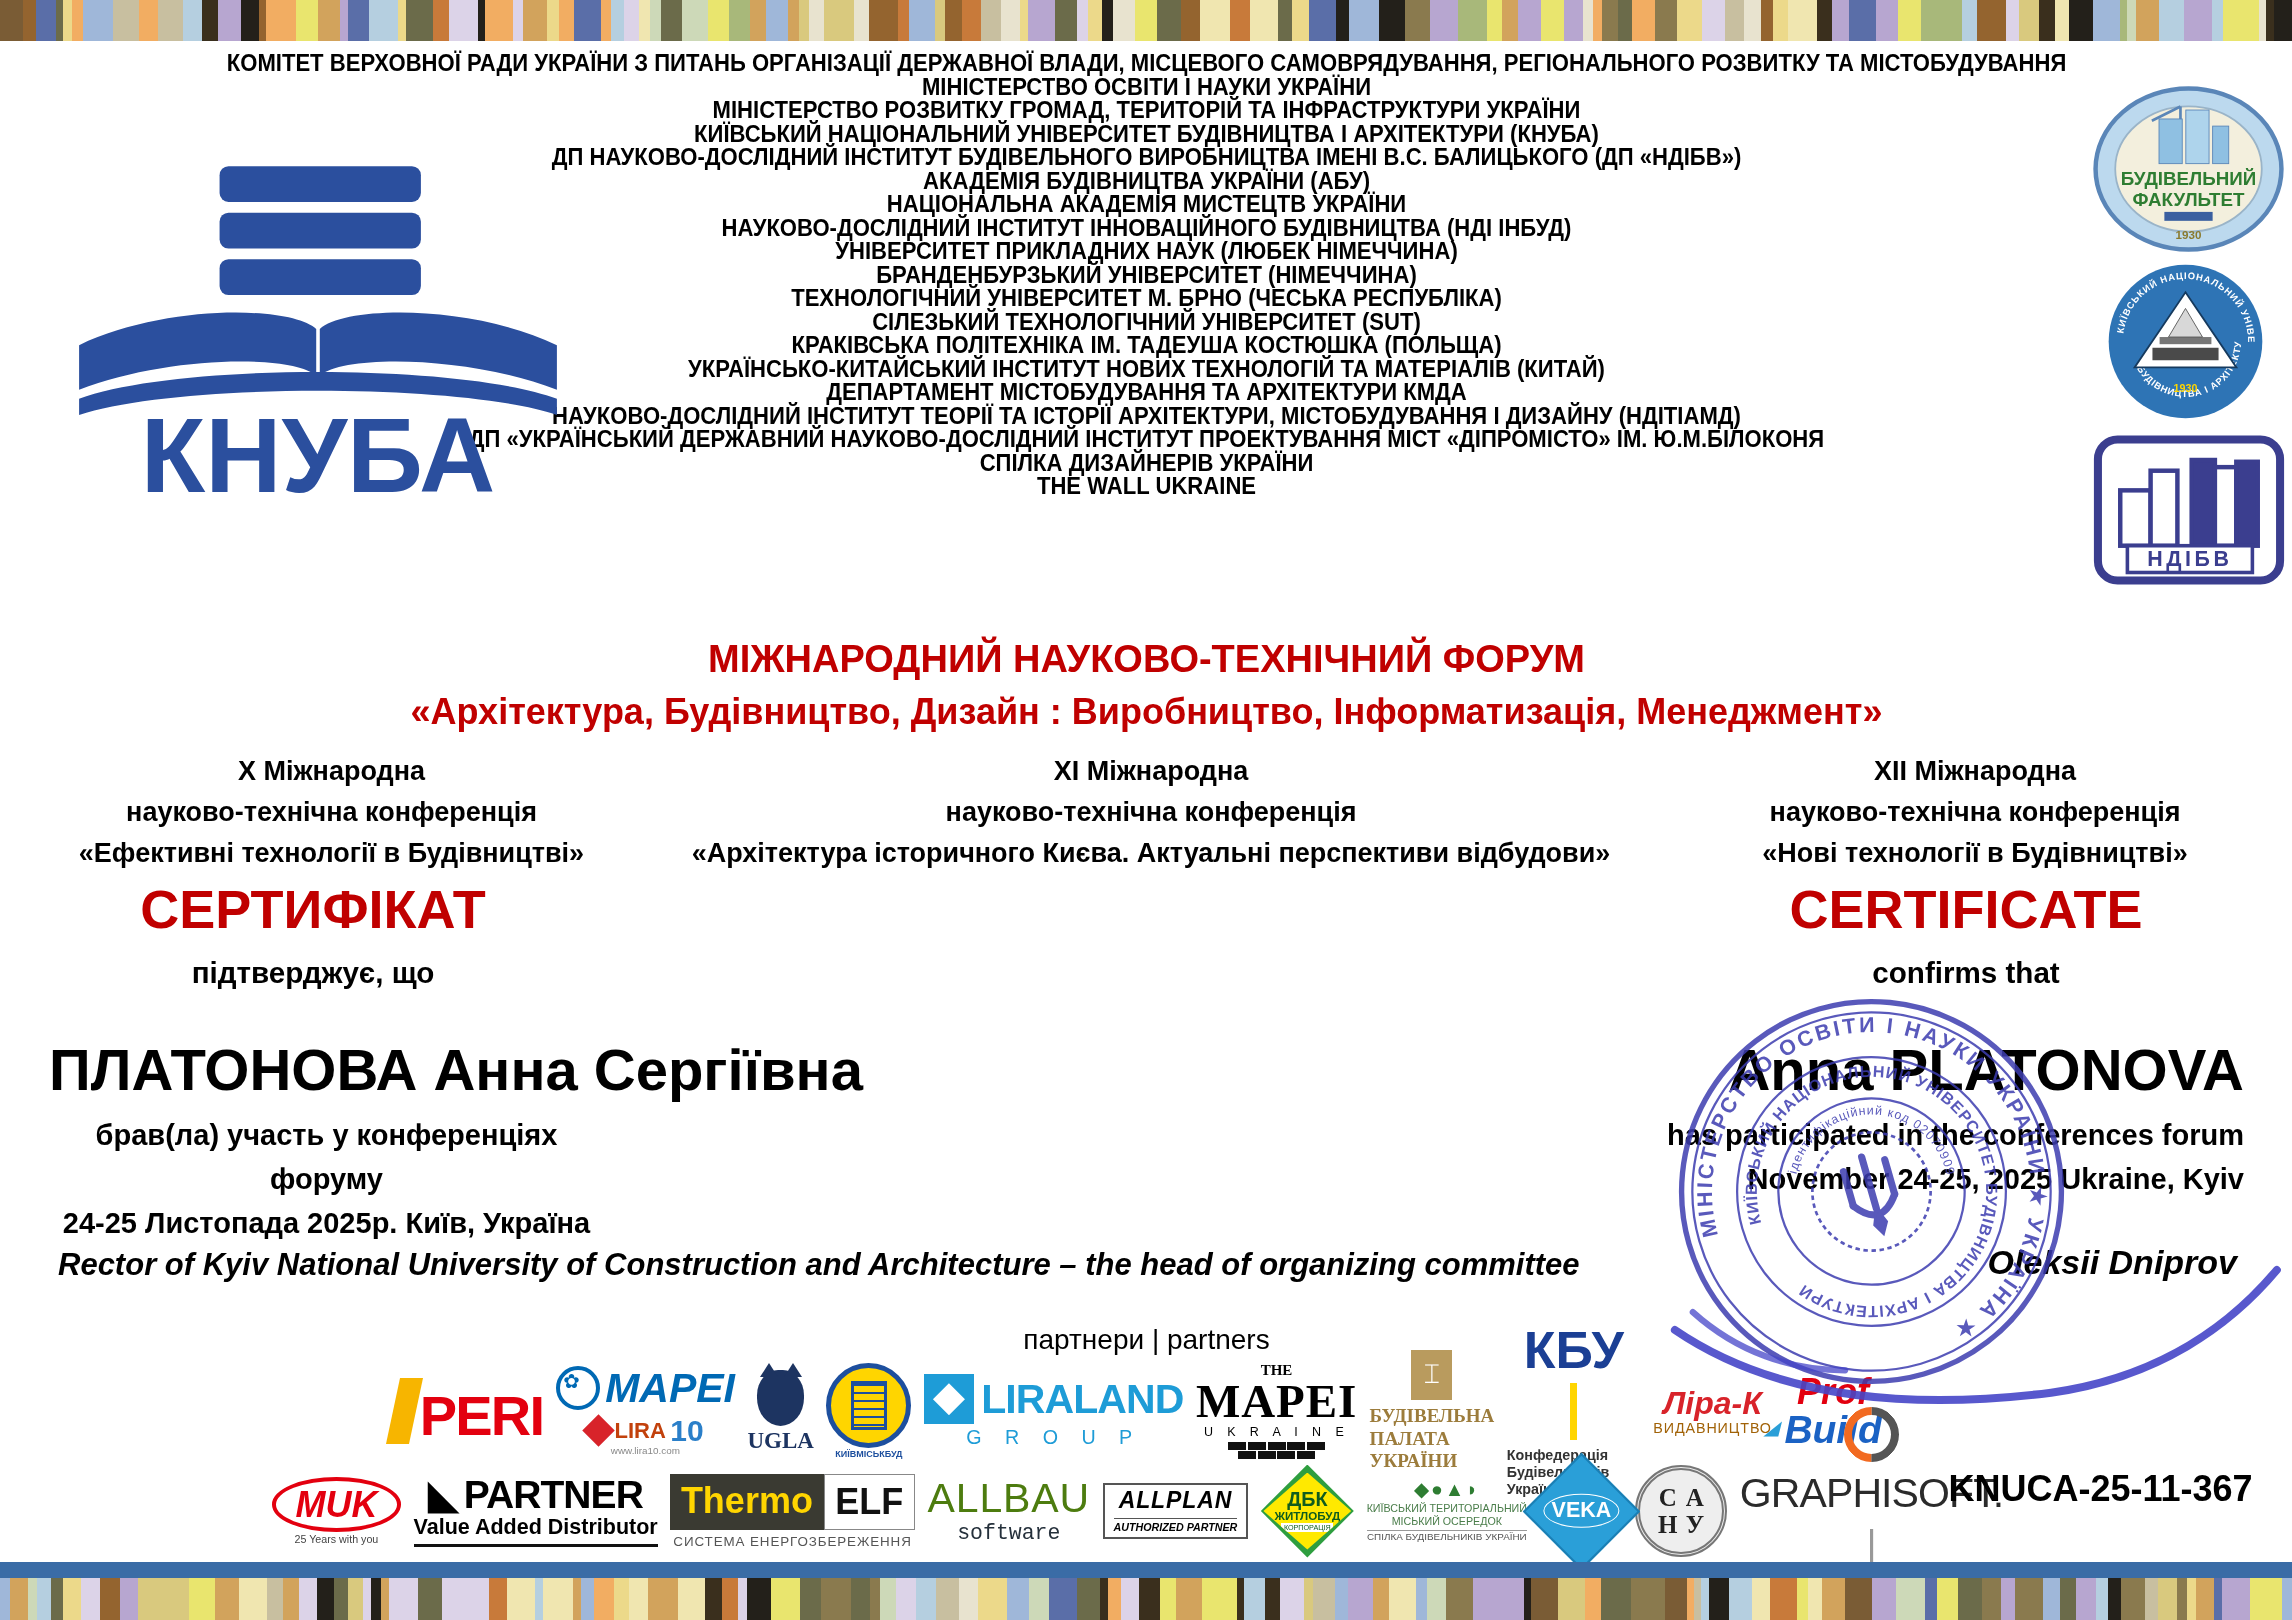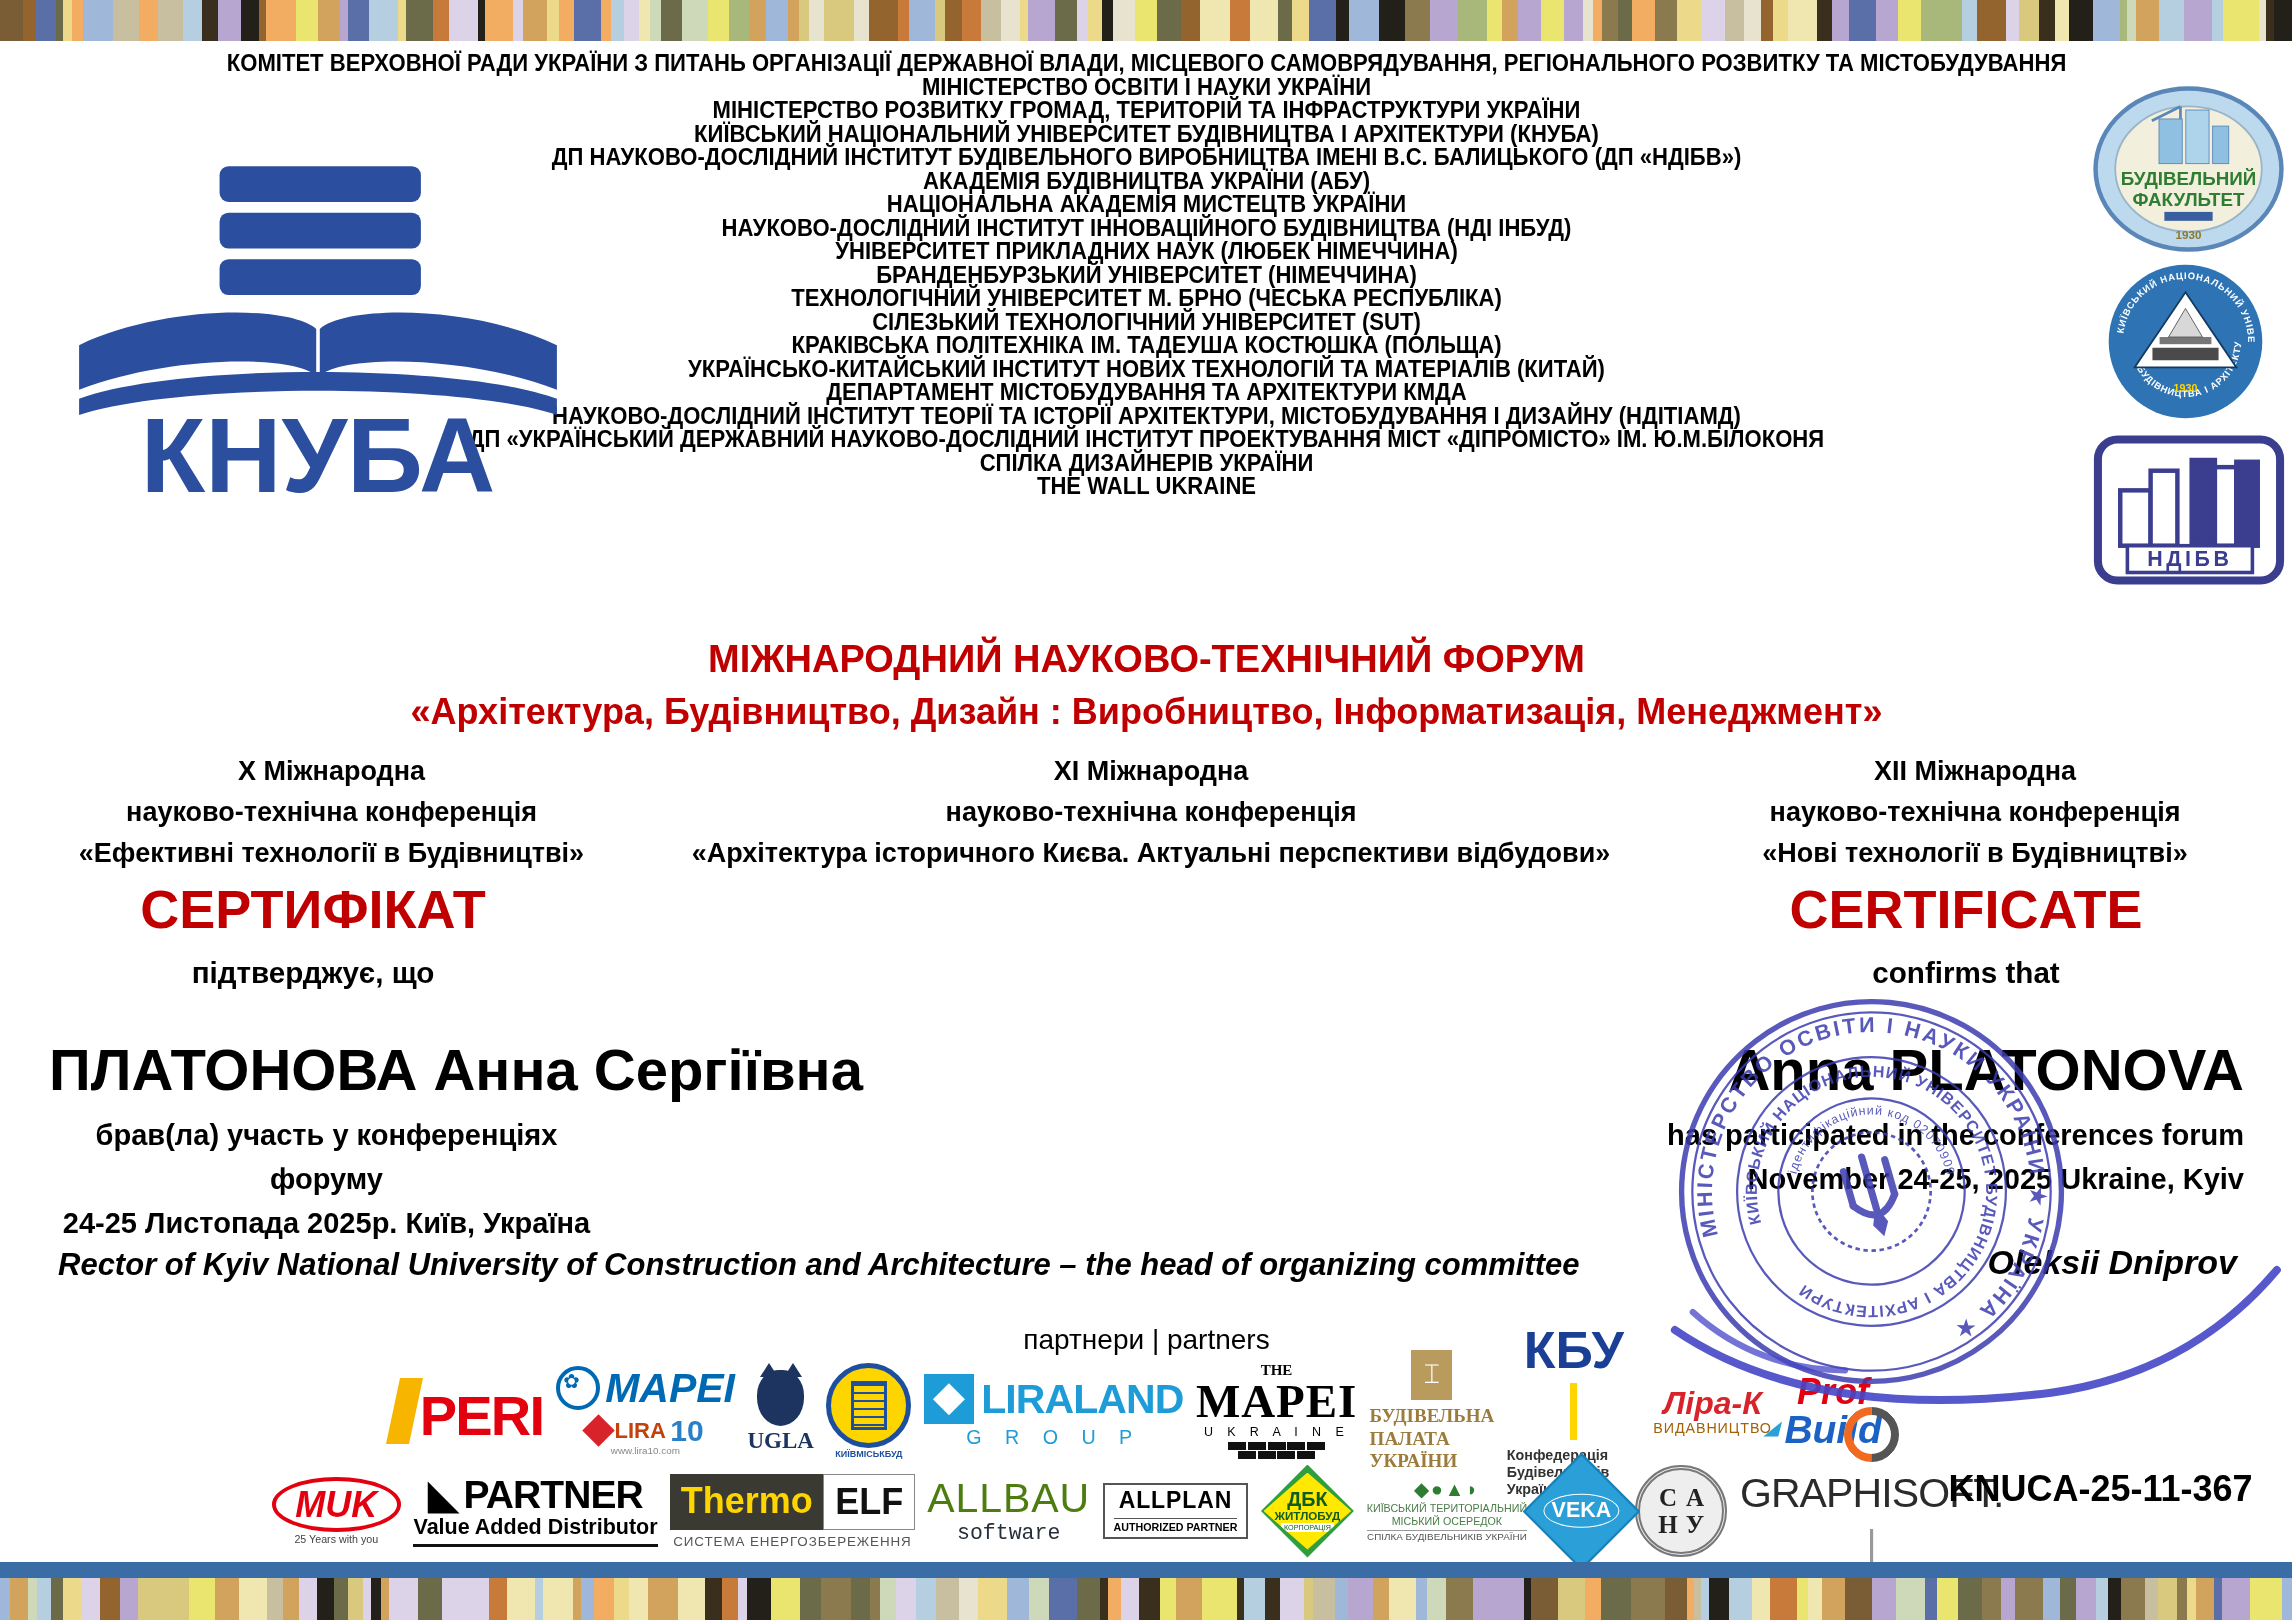--- a/index.html
+++ b/index.html
@@ -98,21 +98,21 @@
   .autodesk-row{display:flex;align-items:center;gap:5.4px;}
   .autodesk-a{font-size:39px;font-weight:bold;}
   .autodesk-name{font-weight:bold;font-size:39px;letter-spacing:-0.9px;}
   .autodesk-sub{font-weight:bold;font-size:21.5px;border-bottom:3.6px solid #111;padding-bottom:5.4px;margin-top:3.6px;}
   .thermo-box{display:flex;}
   .thermo-t{background:#3a3a32;color:#ffd500;font-weight:bold;font-size:36px;padding:9px 10.7px;}
   .thermo-e{background:#fff;border:1.8px solid #888;color:#111;font-weight:bold;font-size:36px;padding:9px 10.7px;}
   .thermo-sub{font-size:13.4px;color:#555;margin-top:4.5px;letter-spacing:0.9px;}
   .allbau-name{color:#4d7c0f;font-weight:normal;font-size:41px;letter-spacing:0.9px;text-align:center;}
   .allbau-sub{color:#25303b;font-size:21.5px;font-family:"Liberation Mono",monospace;margin-top:3.6px;}
-  .allplan-box{border:2.7px solid #555;padding:4px 9px;text-align:center;}
+  .allplan-box{border:2.7px solid #555;padding:4px 9px;text-align:center;font-style:italic;}
   .allplan-name{font-weight:bold;font-size:23px;letter-spacing:0.9px;}
   .allplan-sub{font-size:10.7px;border-top:1.8px solid #555;margin-top:5.4px;padding-top:3.6px;font-weight:bold;}
   .dbk-diamond{width:93px;height:93px;background:#2e9e3f;clip-path:polygon(50% 0,100% 50%,50% 100%,0 50%);
      display:flex;flex-direction:column;align-items:center;justify-content:center;color:#0f5c1e;}
   .dbk-inner{text-align:center;background:#ffe900;padding:9px 5.4px;clip-path:polygon(50% 0,100% 50%,50% 100%,0 50%);width:77px;height:59px;
      display:flex;flex-direction:column;align-items:center;justify-content:center;}
   .dbk-name{font-weight:bold;font-size:19.7px;}
   .dbk-name2{font-weight:bold;font-size:11.6px;}
   .dbk-sub{font-size:7.2px;background:#fff;padding:0.9px 2.7px;margin-top:1.8px;}
   .spilka{width:161px;text-align:center;}

